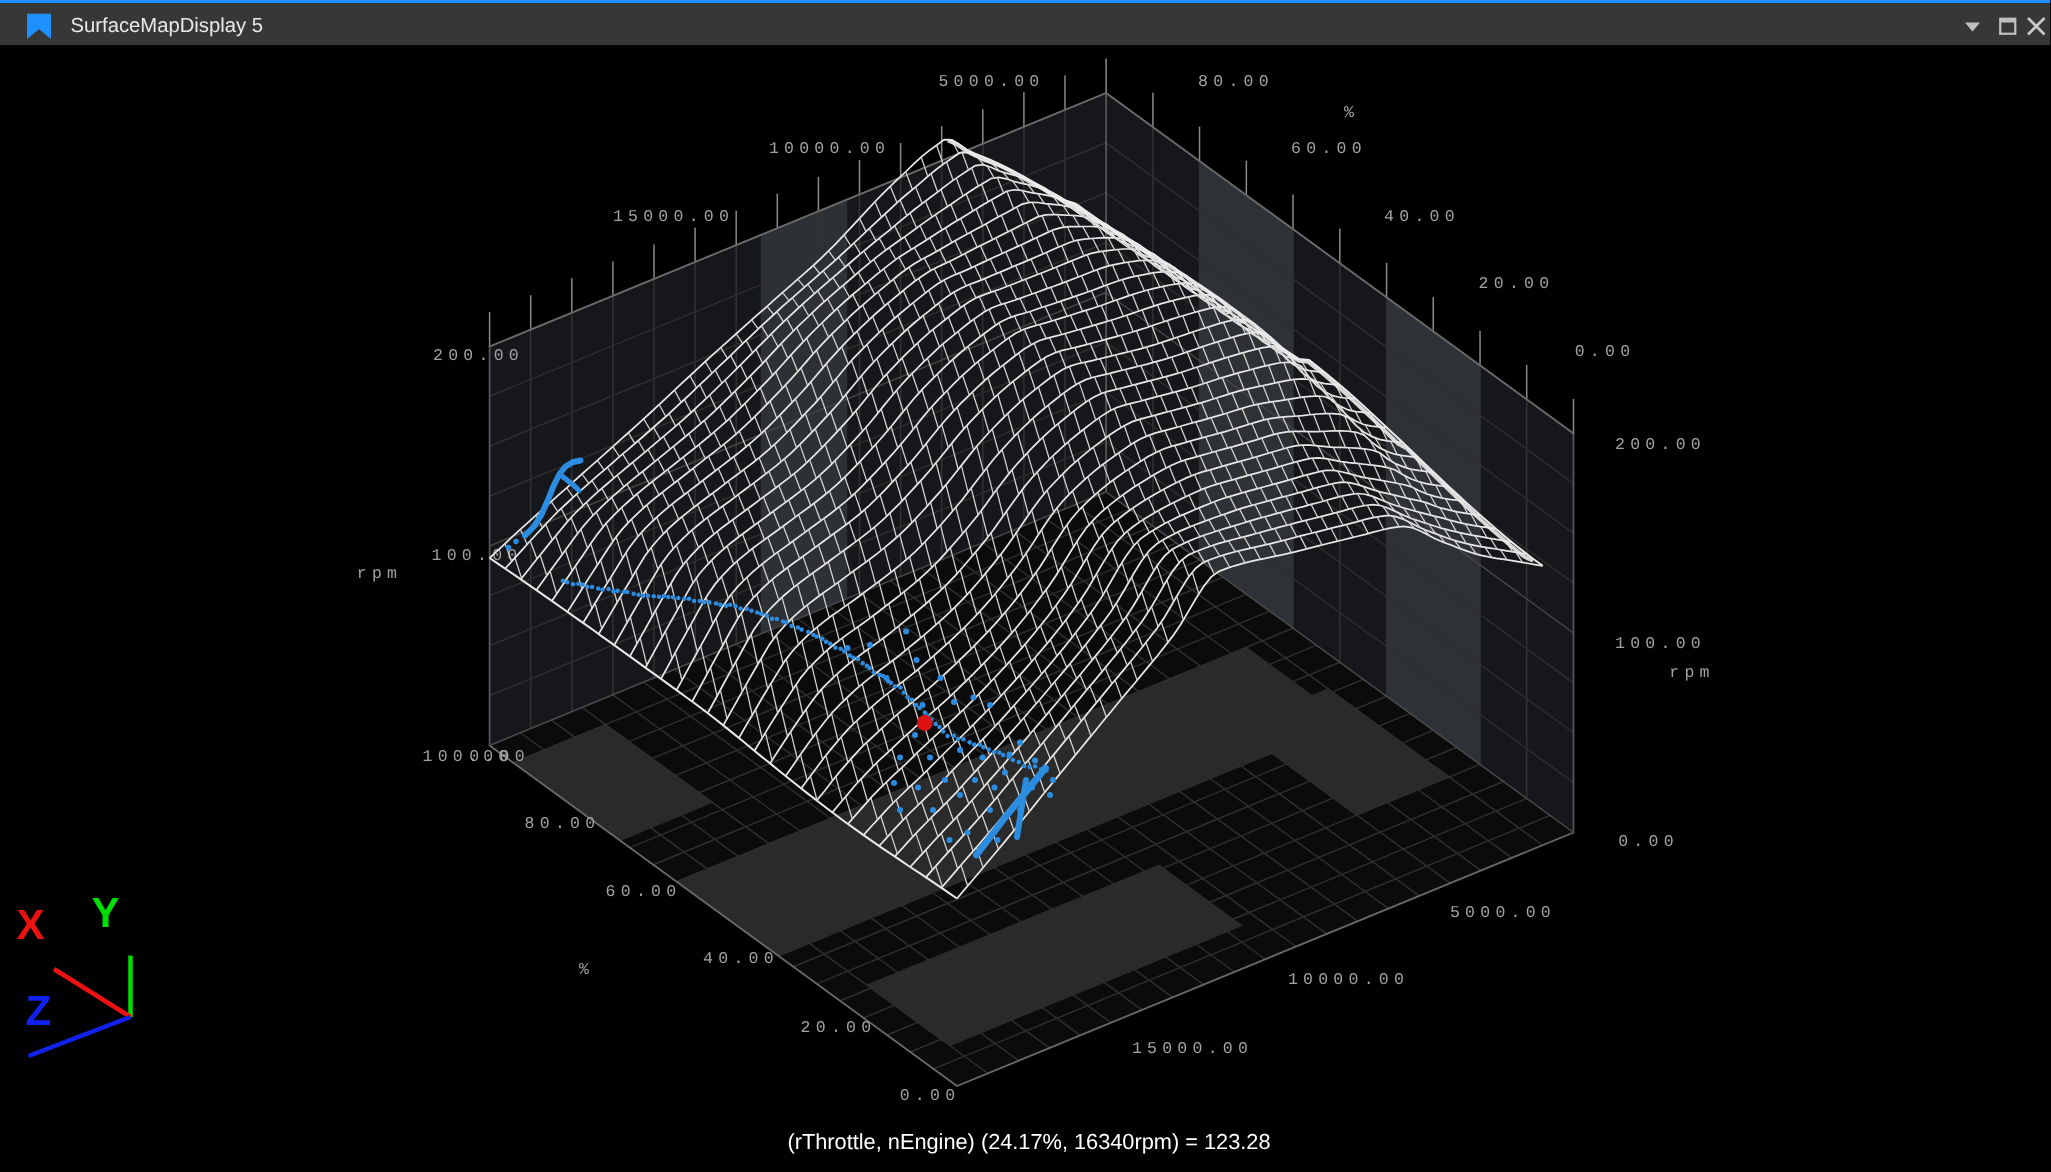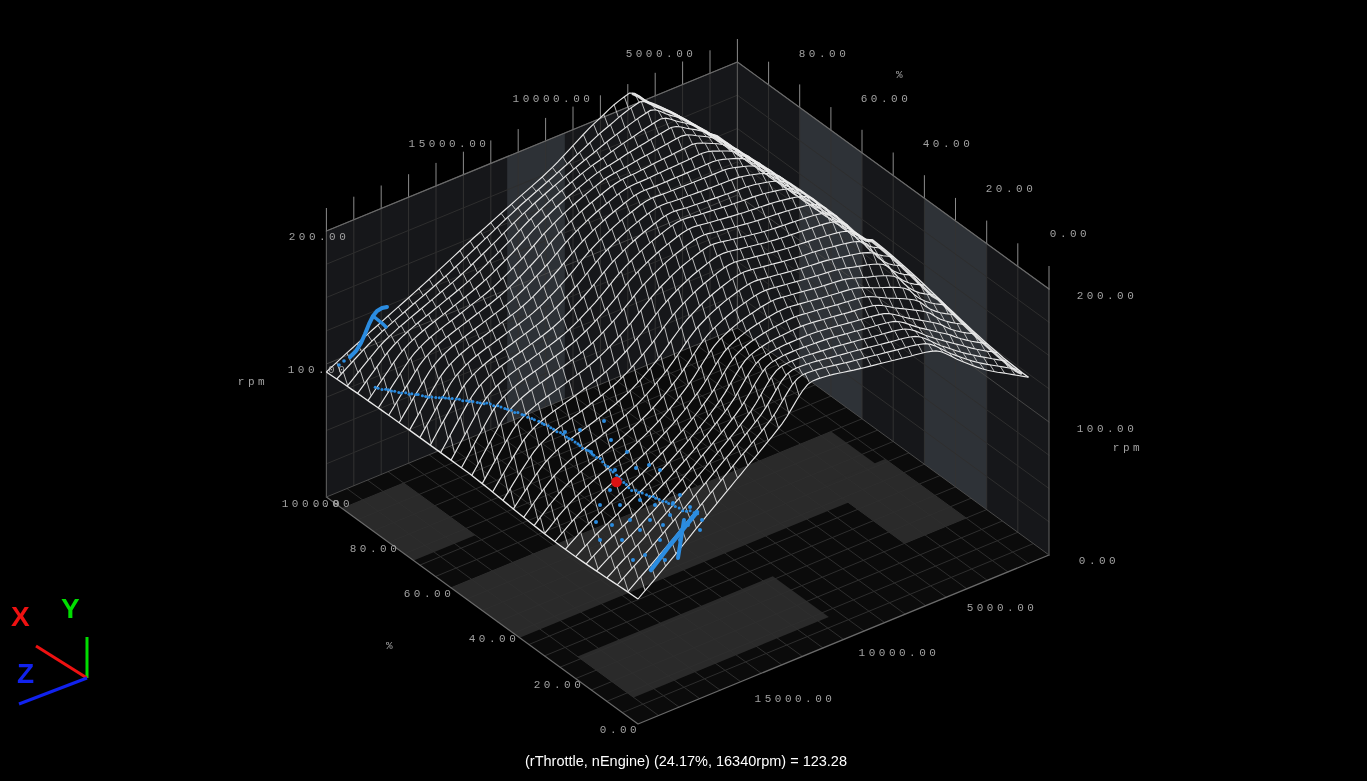--- a/index.html
+++ b/index.html
@@ -3,20 +3,32 @@
 html,body{margin:0;padding:0;background:#000;}
 #win{position:relative;width:1367px;height:781px;background:#000;overflow:hidden;font-family:"Liberation Sans", sans-serif;}
 #titlebar{position:absolute;top:0;left:0;width:1367px;height:30px;background:#373737;border-top:2px solid #1f8fff;box-sizing:border-box;}
 #title{position:absolute;left:47px;top:7px;font-size:13.5px;color:#e8e8e8;}
 #bookmark{position:absolute;left:18px;top:7px;width:16px;height:17px;}
 #ctrl{position:absolute;right:0;top:0;height:30px;}
 #plot{position:absolute;top:30px;left:0;}
 </style></head>
 <body>
 <div id="win">
+<div id="titlebar">
+<svg id="bookmark" viewBox="0 0 16 17">
+        <path d="M0,0 h16 v17 l-8,-6.5 l-8,6.5 z" fill="#1e90ff"></path>
+      </svg>
+<div id="title">SurfaceMapDisplay 5</div>
+<svg id="ctrl" width="70" height="30" viewBox="0 0 70 30">
+<path d="M13,13 l10,0 l-5,6 z" fill="#c0c0c0"></path>
+<rect x="36.5" y="10.5" width="10" height="10" fill="none" stroke="#c0c0c0" stroke-width="1.5"></rect>
+<rect x="36.5" y="10" width="10" height="3" fill="#c0c0c0"></rect>
+<path d="M55,10 l11,11 M66,10 l-11,11" stroke="#c8c8c8" stroke-width="1.8" fill="none"></path>
+</svg>
+</div>
 <div id="plot"><svg width="1367" height="751" viewBox="0 0 1367 751" xmlns="http://www.w3.org/2000/svg">
         <polygon points="1049.0,525.0 638.0,694.0 326.4,467.0 737.4,298.0" fill="#0b0b0b" fill-opacity="1.0"></polygon>
         <polygon points="475.3,505.2 413.6,530.6 342.0,478.4 403.6,453.0" fill="#2a2a2a" fill-opacity="1.0"></polygon>
         <polygon points="899.8,451.4 519.6,607.7 451.0,557.8 831.2,401.5" fill="#2a2a2a" fill-opacity="1.0"></polygon>
         <polygon points="966.1,488.1 904.5,513.4 823.5,454.4 885.1,429.0" fill="#2a2a2a" fill-opacity="1.0"></polygon>
         <polygon points="828.8,587.1 633.6,667.4 577.5,626.5 772.8,546.3" fill="#2a2a2a" fill-opacity="1.0"></polygon>
         <polyline points="1028.5,533.5 716.9,306.5" fill="none" stroke="#2e2e2e" stroke-width="1" stroke-opacity="1.0" stroke-linejoin="round" stroke-linecap="round"></polyline>
         <polyline points="1007.9,541.9 696.3,314.9" fill="none" stroke="#2e2e2e" stroke-width="1" stroke-opacity="1.0" stroke-linejoin="round" stroke-linecap="round"></polyline>
         <polyline points="987.4,550.4 675.8,323.4" fill="none" stroke="#2e2e2e" stroke-width="1" stroke-opacity="1.0" stroke-linejoin="round" stroke-linecap="round"></polyline>
         <polyline points="966.8,558.8 655.2,331.8" fill="none" stroke="#2e2e2e" stroke-width="1" stroke-opacity="1.0" stroke-linejoin="round" stroke-linecap="round"></polyline>

